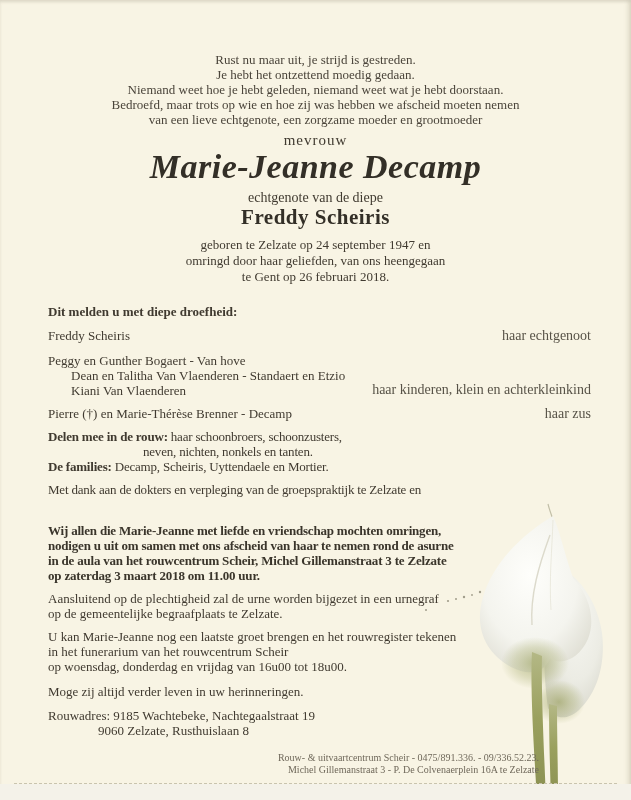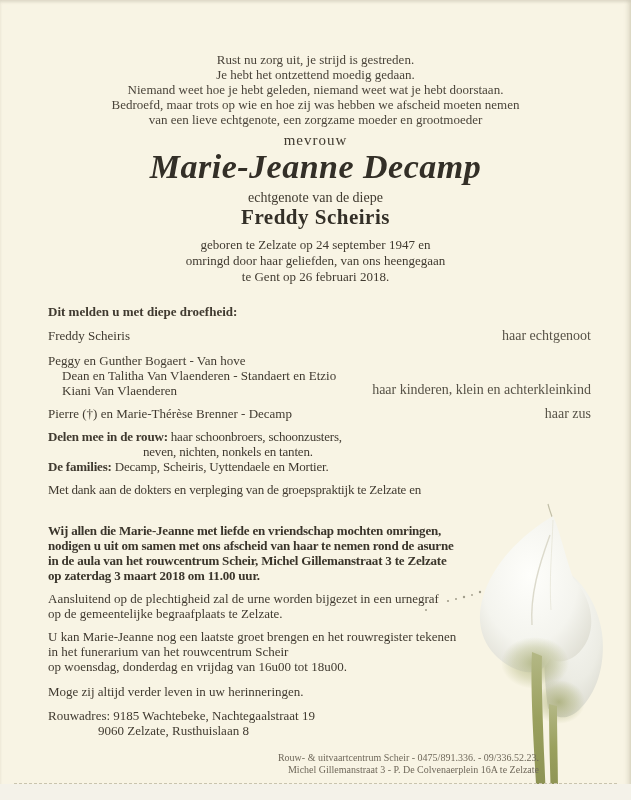--- a/index.html
+++ b/index.html
@@ -16,21 +16,21 @@
   .poem{top:52px;font-size:13px;line-height:15px;color:#4a443a;}
   .salutation{top:132px;font-size:15px;letter-spacing:1px;}
   .deceased-name{top:148px;font-size:34px;font-style:italic;font-weight:bold;color:#332f27;letter-spacing:0.5px;}
   .relation-intro{top:190px;font-size:14px;}
   .spouse-name{top:205px;font-size:21px;font-weight:bold;letter-spacing:0.5px;color:#332f27;}
   .life{top:237px;font-size:13px;line-height:16px;}
   .block{position:absolute;left:48px;width:543px;font-size:13px;line-height:15px;}
   .bold{font-weight:bold;}
   .row{display:flex;justify-content:space-between;align-items:baseline;}
   .rel-label{font-size:14px;color:#575247;white-space:nowrap;}
-  .indent1{margin-left:14px;}
+  .indent1{margin-left:23px;}
   .indent2{margin-left:95px;}
   .indent3{margin-left:50px;}
   .children-wrap{position:relative;}
   .children-rel{position:absolute;right:0;bottom:1px;}
   .condensed{letter-spacing:-0.2px;}
   .ceremony-block{font-weight:bold;color:#3a352b;}
   .closing-line{font-size:13px;}
   .footer{position:absolute;left:0;width:539px;text-align:right;font-size:10px;line-height:12px;color:#6f685a;}
   .fold-line{position:absolute;left:14px;top:783px;width:603px;border-top:1px dashed #c9c4ae;}
   .fold-strip{position:absolute;left:0;top:784px;width:631px;height:16px;background:#f4f2e9;}
@@ -97,21 +97,21 @@
     <path d="M142,100 C141,130 138,160 140,190" stroke="#e4e2d4" stroke-width="1" fill="none" opacity="0.7"></path>
 
     <ellipse cx="124" cy="243" rx="34" ry="26" fill="url(#baseGreen)"></ellipse>
     <ellipse cx="148" cy="282" rx="26" ry="22" fill="url(#baseGreen)"></ellipse>
 
     <path d="M121,232 C119,270 123,330 126,380 L135,380 C133,330 130,268 131,236 Z" fill="url(#stemGrad)"></path>
     <path d="M138,284 C138,312 139,350 140,380 L147,380 C147,350 146,310 146,286 Z" fill="url(#stemGrad)"></path>
   </svg>
 
   <div class="centered poem">
-    <div>Rust nu zorg uit, je strijd is gestreden.</div>
+    <div>Rust nu maar uit, je strijd is gestreden.</div>
     <div>Je hebt het ontzettend moedig gedaan.</div>
     <div>Niemand weet hoe je hebt geleden, niemand weet wat je hebt doorstaan.</div>
     <div>Bedroefd, maar trots op wie en hoe zij was hebben we afscheid moeten nemen</div>
     <div>van een lieve echtgenote, een zorgzame moeder en grootmoeder</div>
   </div>
 
   <div class="centered salutation">mevrouw</div>
   <div class="centered deceased-name">Marie-Jeanne Decamp</div>
   <div class="centered relation-intro">echtgenote van de diepe</div>
   <div class="centered spouse-name">Freddy Scheiris</div>

